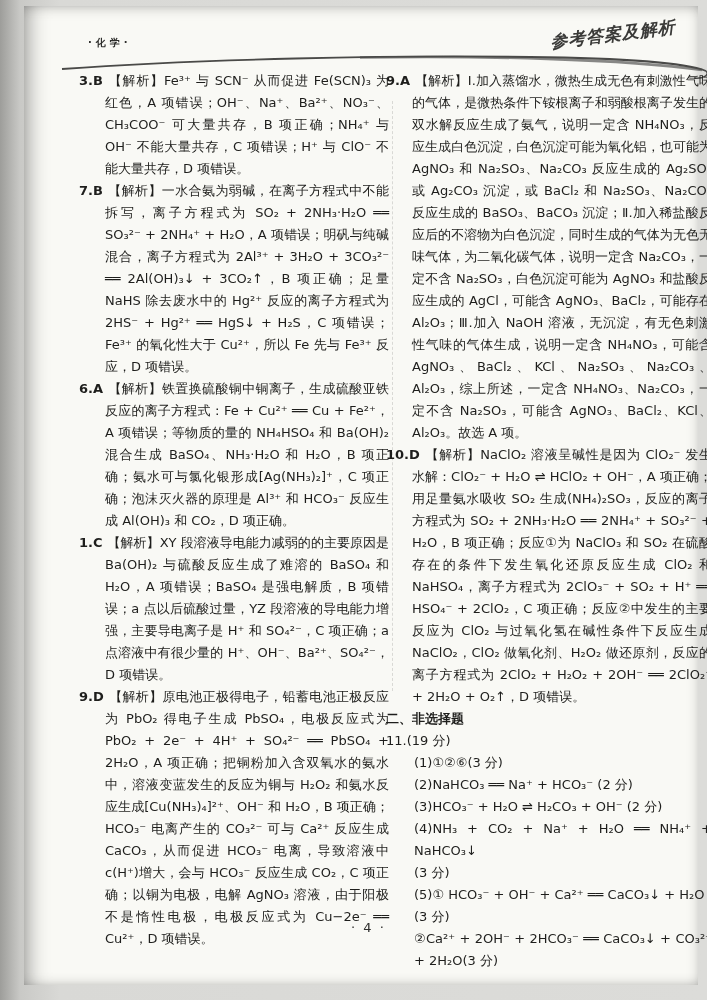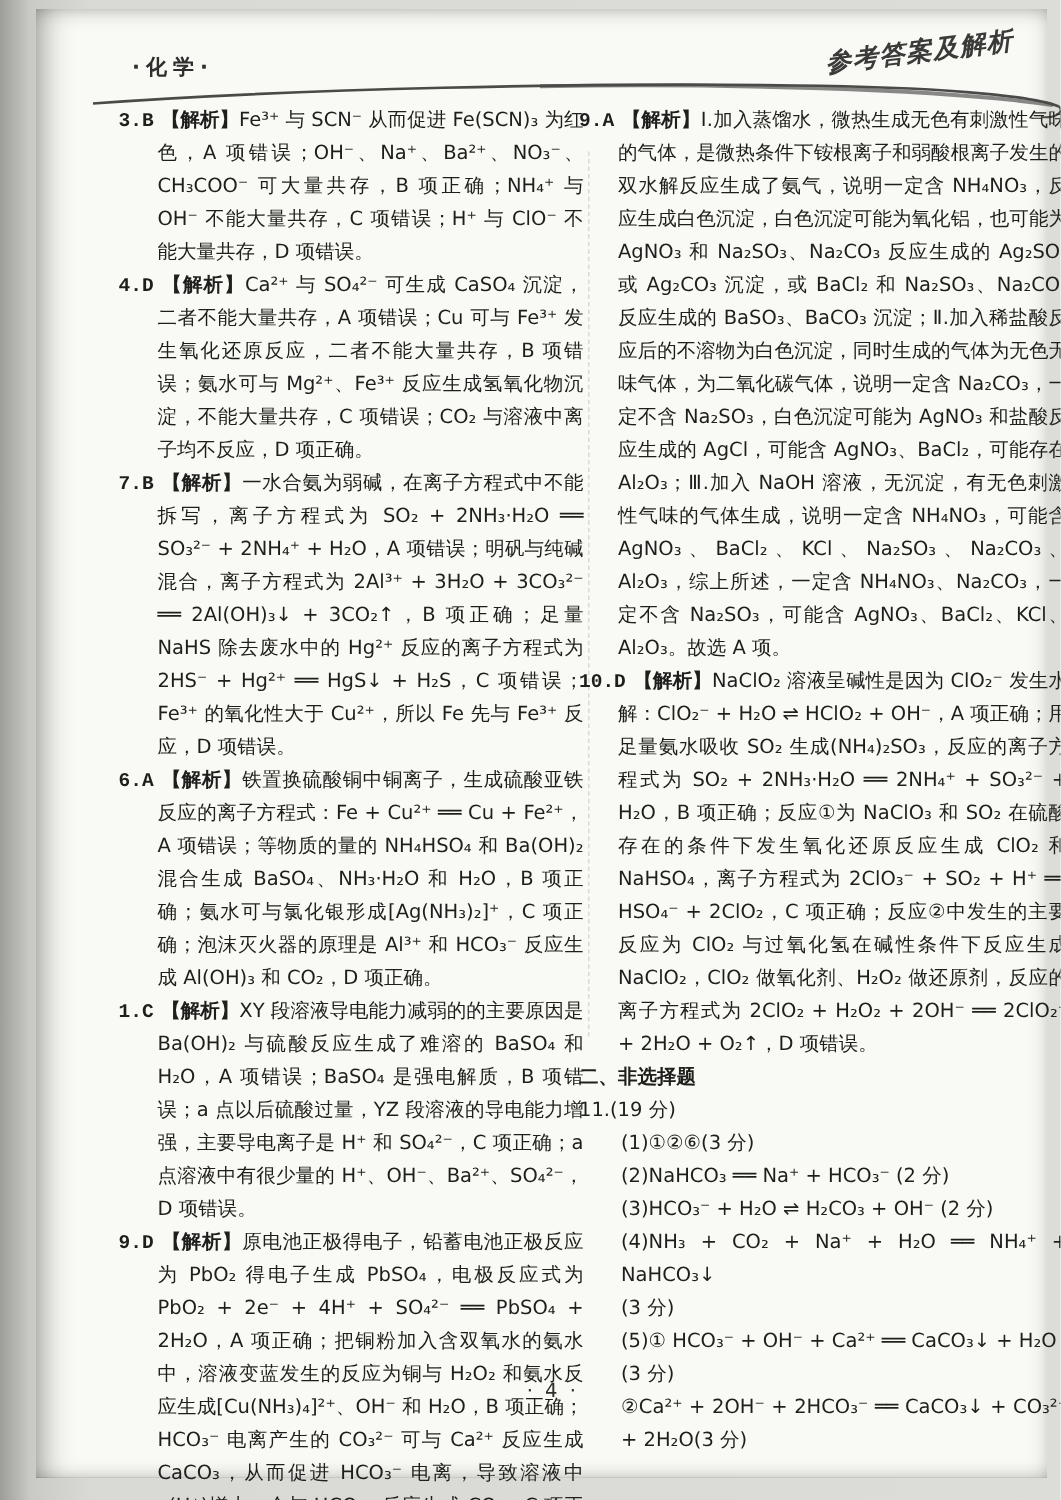--- a/index.html
+++ b/index.html
@@ -13,43 +13,43 @@
     background:linear-gradient(90deg,#ececе8 0,#f8f8f4 4%,#fafaf6 92%,#f0f0ec 100%);
     background-color:#f9f9f5;
     box-shadow:
       inset 16px 0 22px -14px rgba(0,0,0,.45),
       inset -8px 0 14px -10px rgba(0,0,0,.25),
       inset 0 12px 16px -14px rgba(0,0,0,.30),
       inset 0 -10px 14px -12px rgba(0,0,0,.22);
   }
   .header-left{
     position:absolute;top:30px;left:64px;
-    font-size:14px;font-weight:700;letter-spacing:4px;color:#2e2e2c;
+    font-size:10px;font-weight:700;letter-spacing:4px;color:#2e2e2c;
   }
   .header-title{
     position:absolute;top:17px;right:22px;
     transform:rotate(-7deg);
     font-family:"DejaVu Serif",serif;font-style:italic;font-weight:700;
     font-size:17px;color:#3a3a38;letter-spacing:1px;
   }
   .swoosh{position:absolute;top:42px;left:36px;}
   .gutter-line{
     position:absolute;left:368px;top:95px;height:590px;width:0;
     border-left:1px dashed rgba(70,70,70,.18);
   }
   .col{
     position:absolute;top:64px;
     font-size:13px;line-height:22px;color:#1e1e1c;
     text-align:justify;overflow-wrap:break-word;
   }
   .col-left{left:55px;width:310px;}
   .col-right{left:362px;width:326px;}
   .item{margin:0;padding-left:26px;text-indent:-26px;}
-  .item .num{font-weight:700;margin-right:5px;font-family:Liberation Mono, monospace;}
-  .item .tag{font-weight:700;margin-top:40px;}
+  .item .num{font-weight:700;margin-right:5px;}
+  .item .tag{font-weight:400;margin-top:40px;}
   .section-title{margin:0;font-weight:700;}
   .q11-heading{margin:0;}
   .q11-sub{margin:0;padding-left:28px;}
   .footer{
     position:absolute;left:24px;right:9px;bottom:50px;
     text-align:center;font-size:13px;color:#2f2f2d;letter-spacing:2px;
   }
 </style>
 </head>
 <body>
@@ -63,23 +63,20 @@
     <path d="M2,21 C140,11 330,7 470,9 C560,10 626,15 646,23" fill="none" stroke="#4a4a48" stroke-width="1.8"></path>
     <path d="M300,9.5 C420,7.5 565,11 642,22" fill="none" stroke="#4a4a48" stroke-width="2.6" opacity="0.65"></path>
     <path d="M646,23 C650,27 643,31 634,30" fill="none" stroke="#4a4a48" stroke-width="1.4"></path>
   </svg>
 
   <div class="gutter-line"></div>
 
   <div class="col col-left">
     <p class="item">
       <span class="num">3.B</span><span class="tag">【解析】</span><span class="body">Fe³⁺ 与 SCN⁻ 从而促进 Fe(SCN)₃ 为红色，A 项错误；OH⁻、Na⁺、Ba²⁺、NO₃⁻、CH₃COO⁻ 可大量共存，B 项正确；NH₄⁺ 与 OH⁻ 不能大量共存，C 项错误；H⁺ 与 ClO⁻ 不能大量共存，D 项错误。</span>
-    </p>
-    <p class="item">
-      <span class="num">4.D</span><span class="tag">【解析】</span><span class="body">Ca²⁺ 与 SO₄²⁻ 可生成 CaSO₄ 沉淀，二者不能大量共存，A 项错误；Cu 可与 Fe³⁺ 发生氧化还原反应，二者不能大量共存，B 项错误；氨水可与 Mg²⁺、Fe³⁺ 反应生成氢氧化物沉淀，不能大量共存，C 项错误；CO₂ 与溶液中离子均不反应，D 项正确。</span>
     </p>
     <p class="item">
       <span class="num">7.B</span><span class="tag">【解析】</span><span class="body">一水合氨为弱碱，在离子方程式中不能拆写，离子方程式为 SO₂ + 2NH₃·H₂O ══ SO₃²⁻ + 2NH₄⁺ + H₂O，A 项错误；明矾与纯碱混合，离子方程式为 2Al³⁺ + 3H₂O + 3CO₃²⁻ ══ 2Al(OH)₃↓ + 3CO₂↑，B 项正确；足量 NaHS 除去废水中的 Hg²⁺ 反应的离子方程式为 2HS⁻ + Hg²⁺ ══ HgS↓ + H₂S，C 项错误；Fe³⁺ 的氧化性大于 Cu²⁺，所以 Fe 先与 Fe³⁺ 反应，D 项错误。</span>
     </p>
     <p class="item">
       <span class="num">6.A</span><span class="tag">【解析】</span><span class="body">铁置换硫酸铜中铜离子，生成硫酸亚铁反应的离子方程式：Fe + Cu²⁺ ══ Cu + Fe²⁺，A 项错误；等物质的量的 NH₄HSO₄ 和 Ba(OH)₂ 混合生成 BaSO₄、NH₃·H₂O 和 H₂O，B 项正确；氨水可与氯化银形成[Ag(NH₃)₂]⁺，C 项正确；泡沫灭火器的原理是 Al³⁺ 和 HCO₃⁻ 反应生成 Al(OH)₃ 和 CO₂，D 项正确。</span>
     </p>
     <p class="item">
       <span class="num">1.C</span><span class="tag">【解析】</span><span class="body">XY 段溶液导电能力减弱的的主要原因是 Ba(OH)₂ 与硫酸反应生成了难溶的 BaSO₄ 和 H₂O，A 项错误；BaSO₄ 是强电解质，B 项错误；a 点以后硫酸过量，YZ 段溶液的导电能力增强，主要导电离子是 H⁺ 和 SO₄²⁻，C 项正确；a 点溶液中有很少量的 H⁺、OH⁻、Ba²⁺、SO₄²⁻，D 项错误。</span>
     </p>

